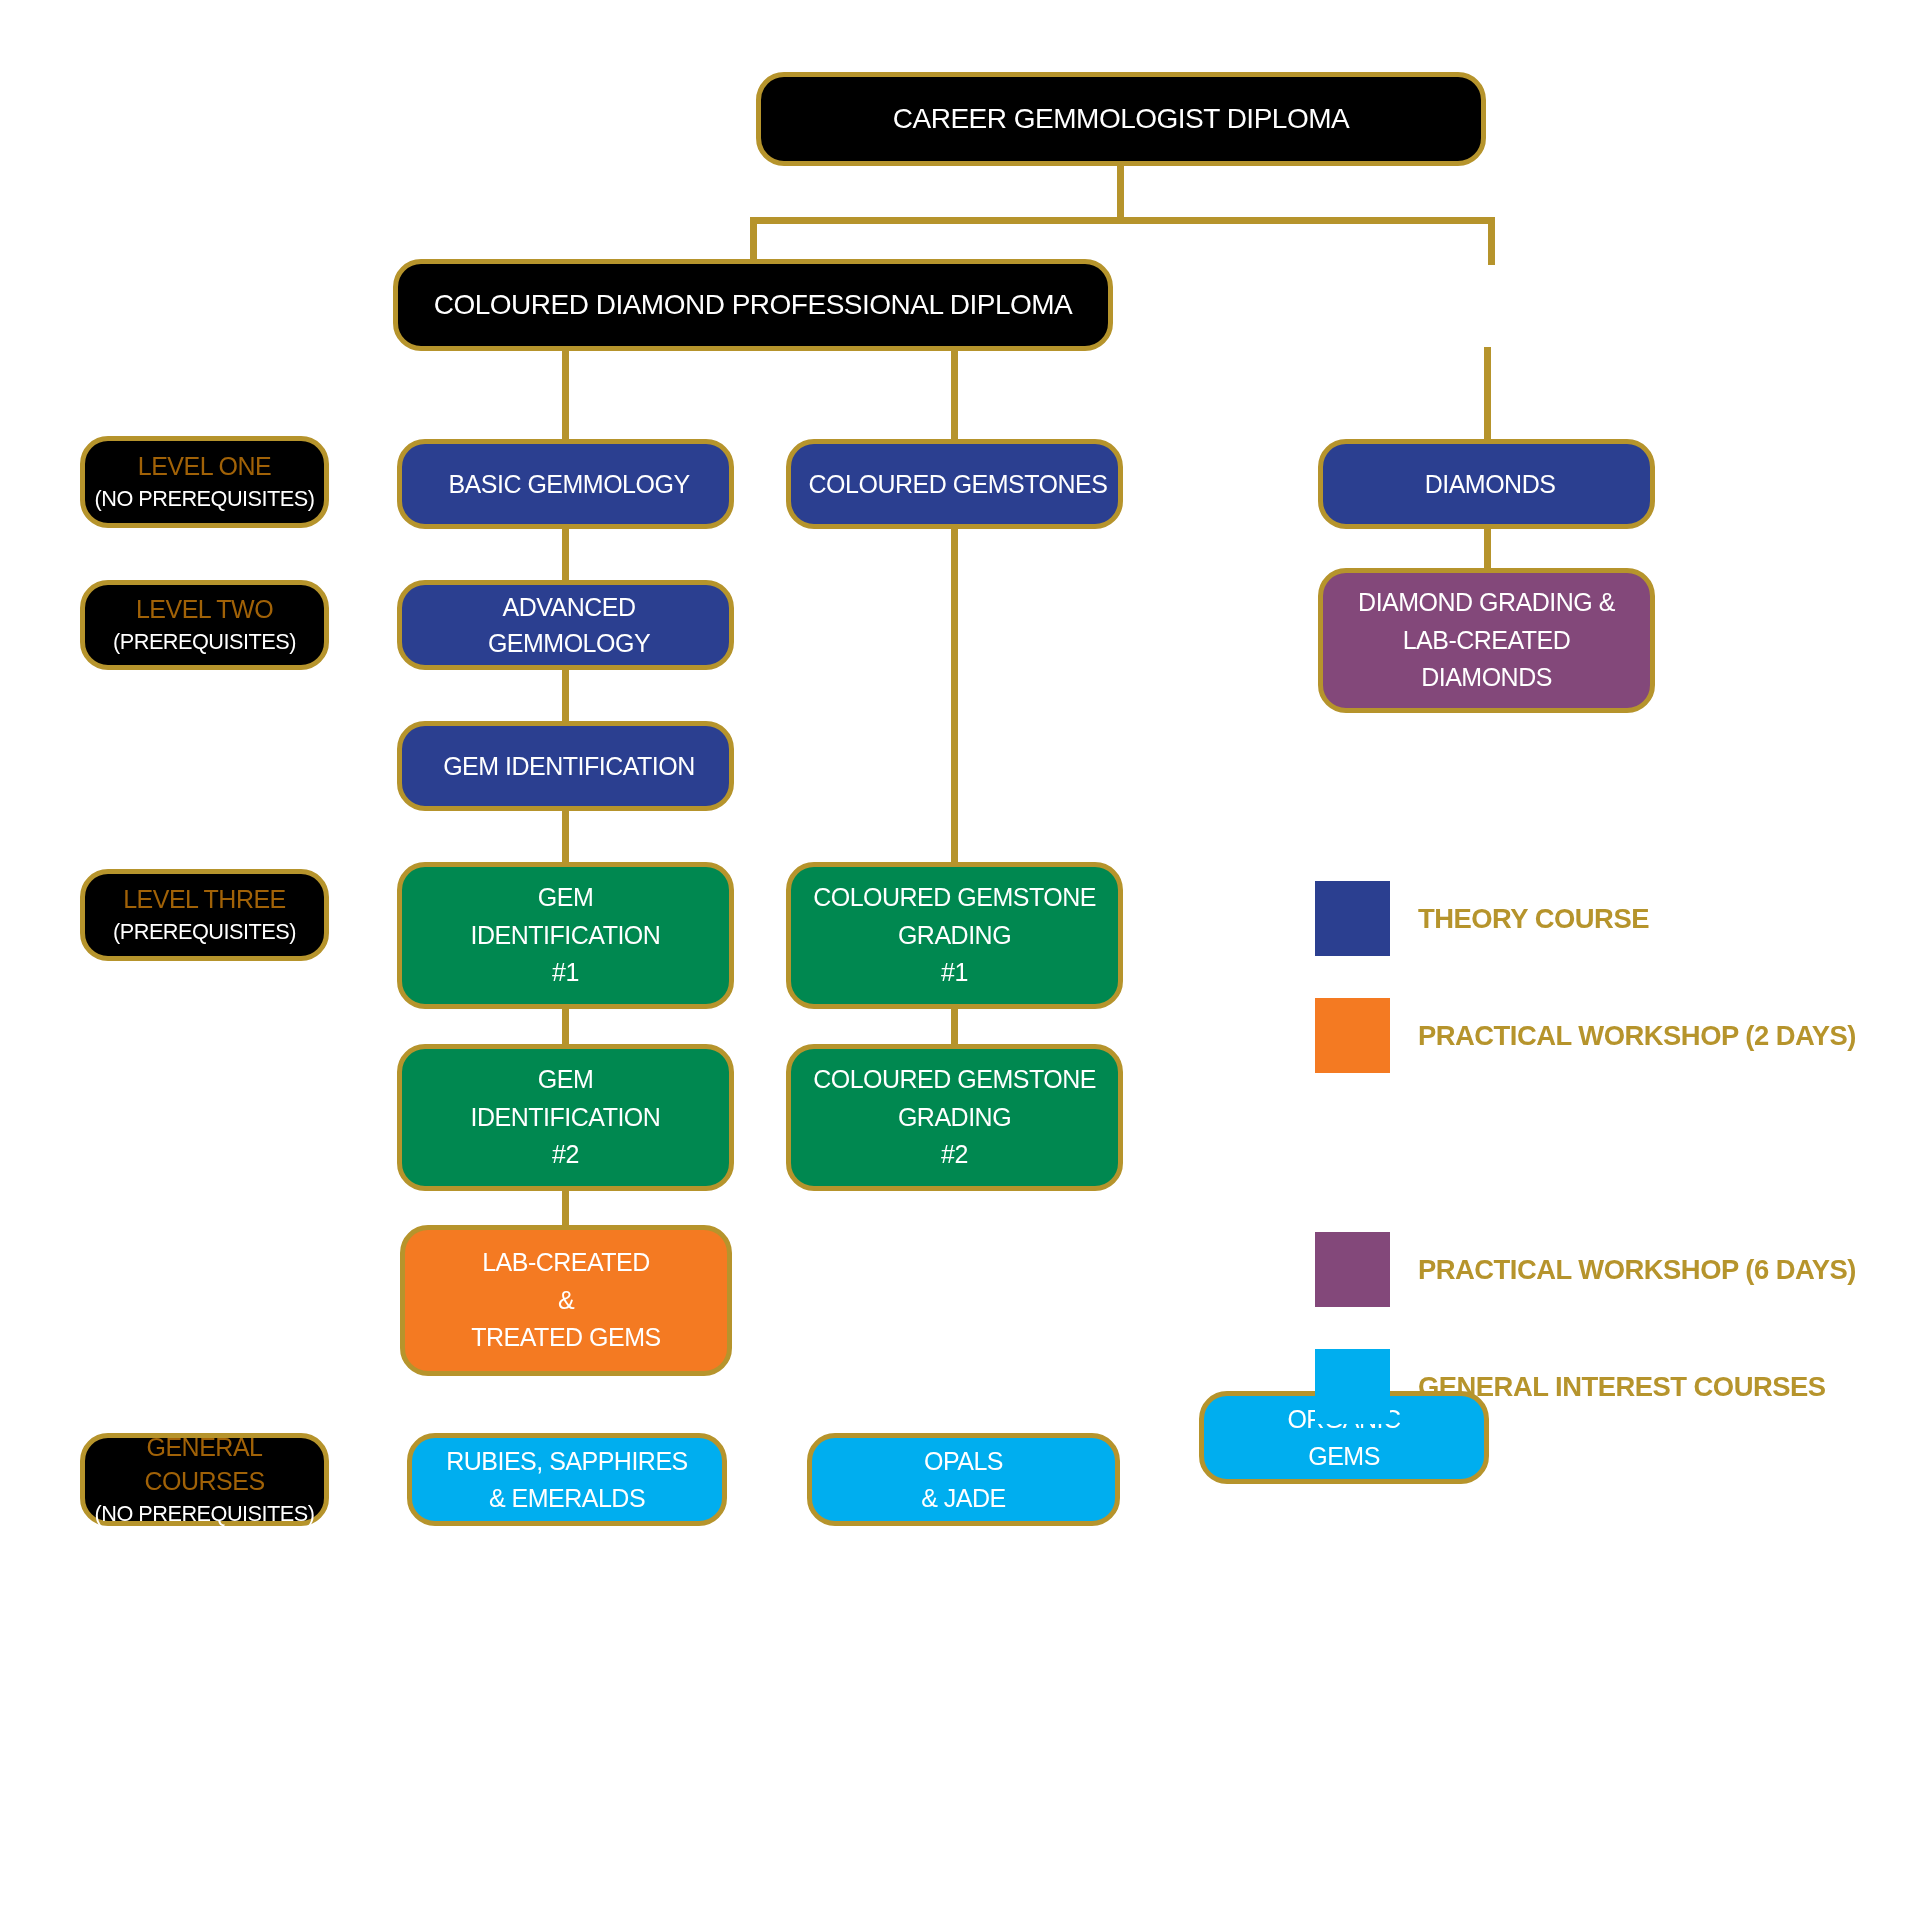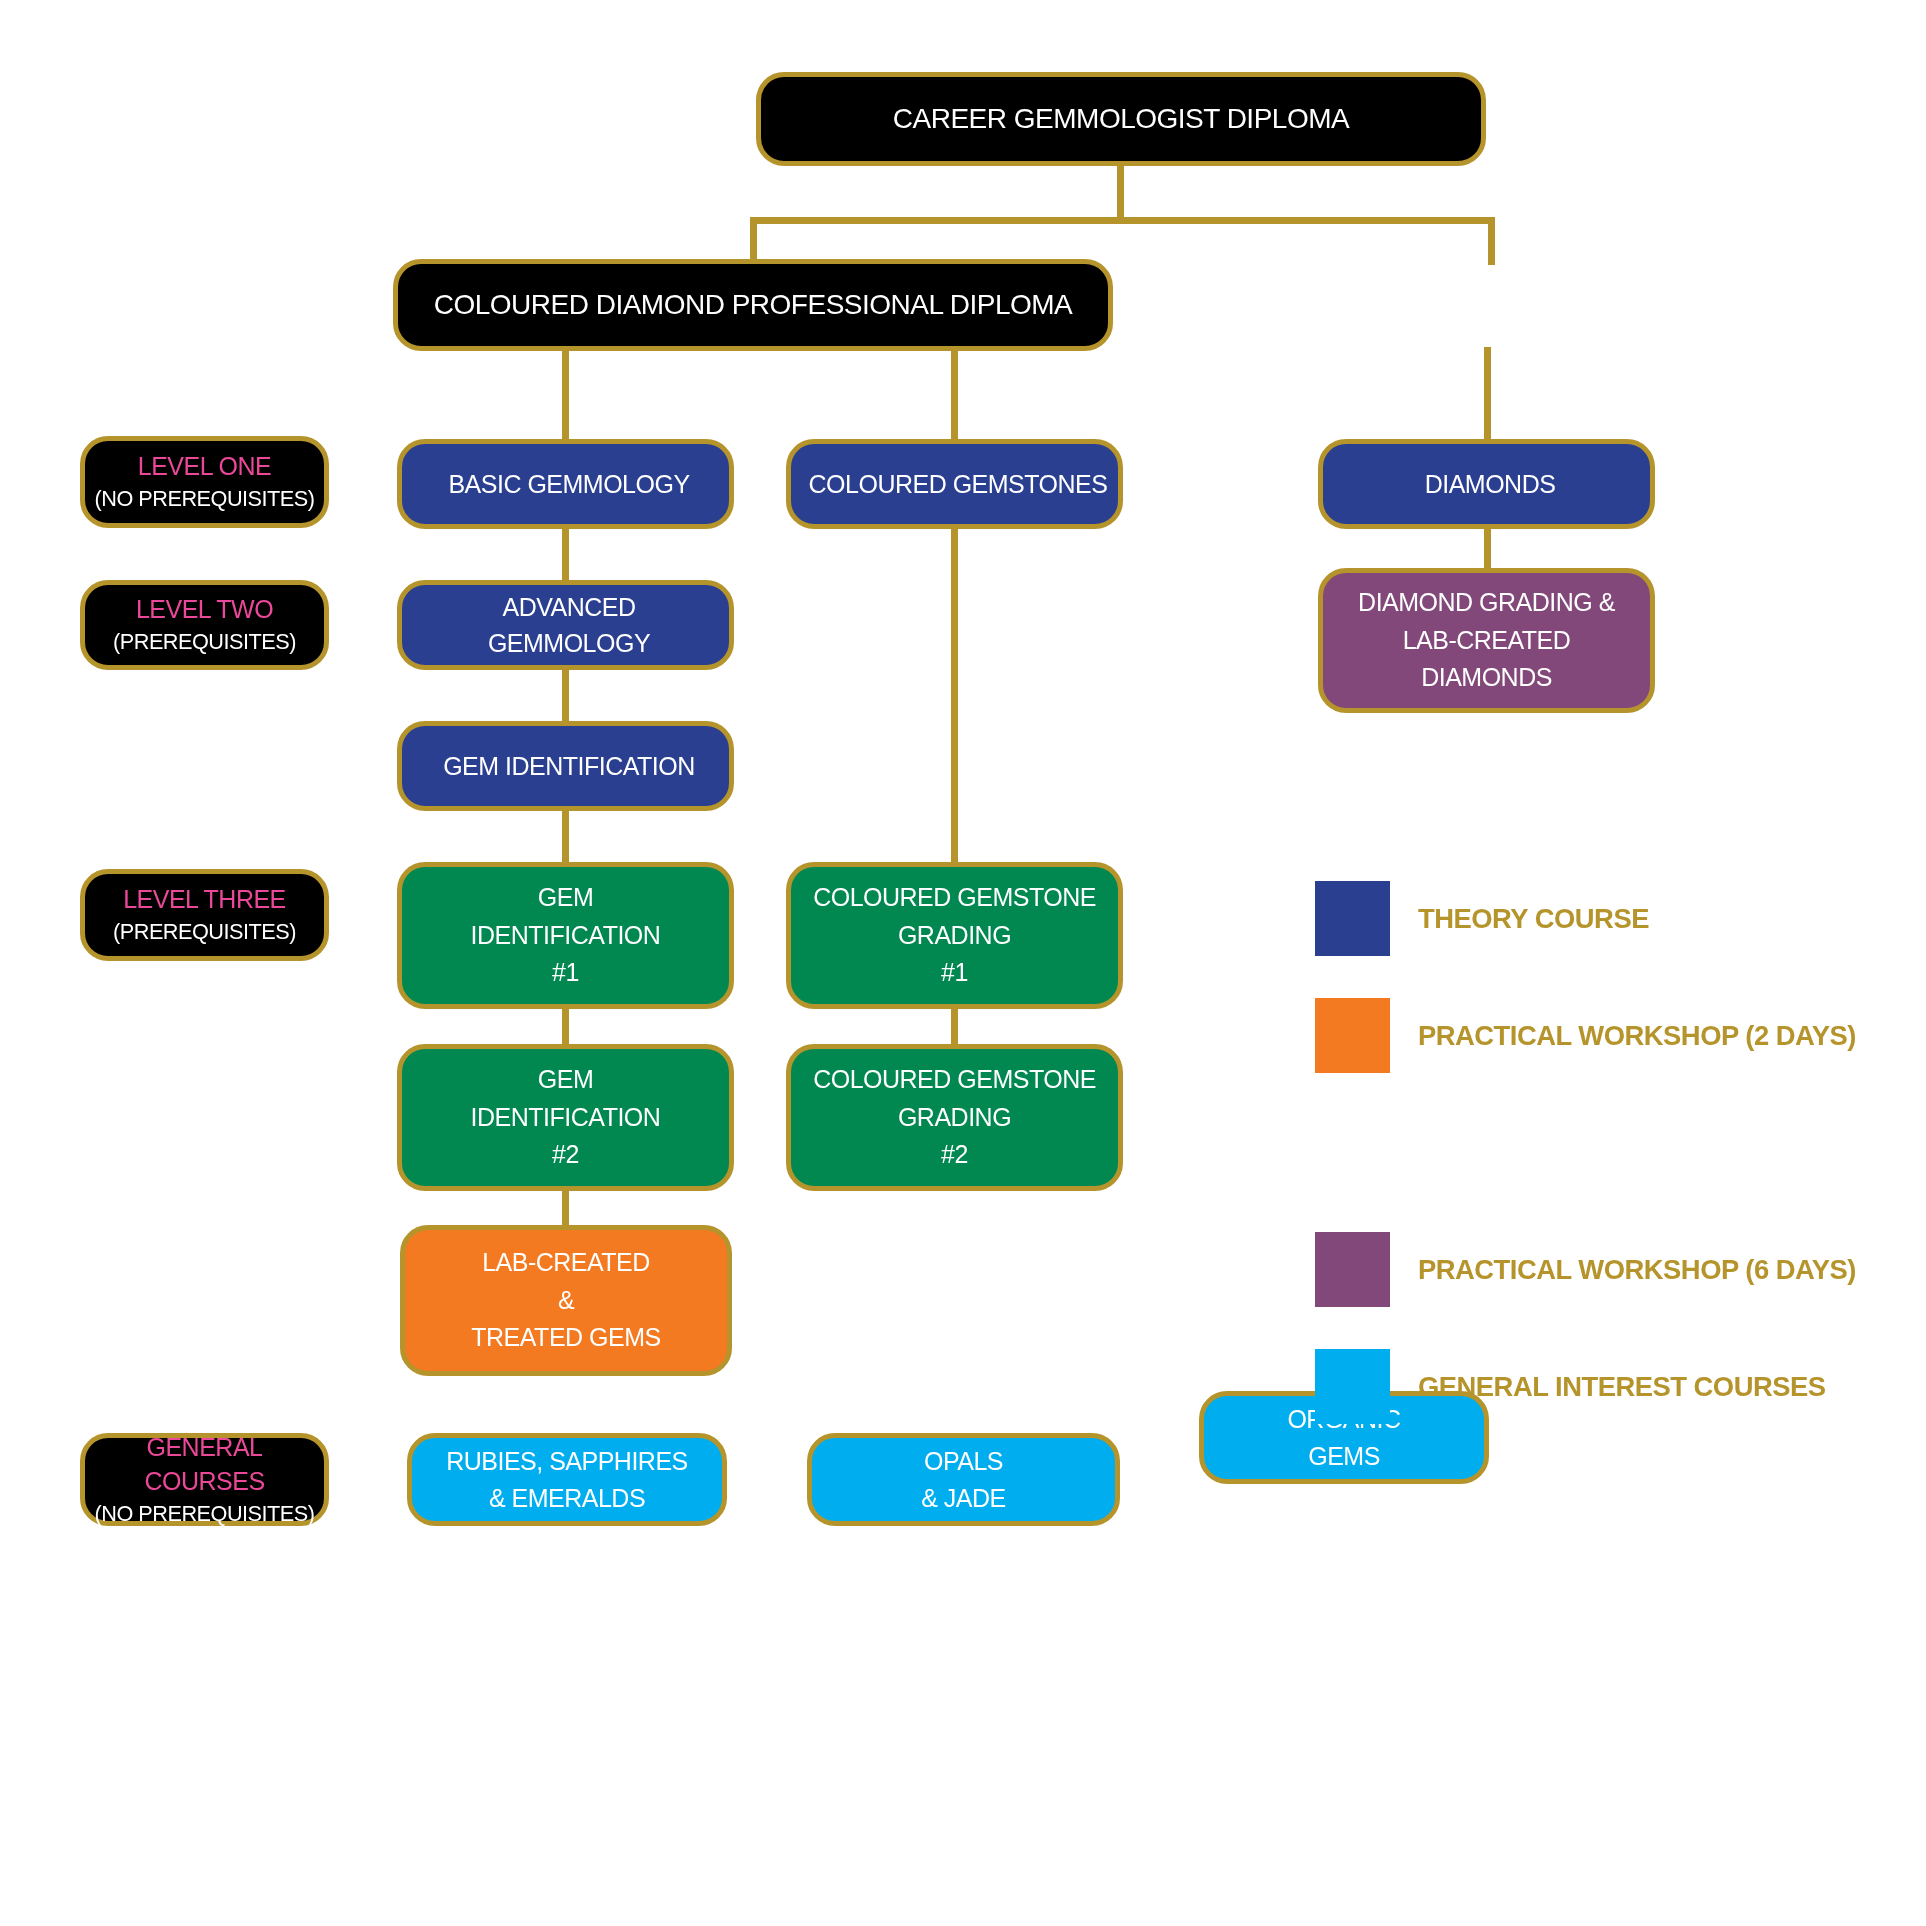--- a/index.html
+++ b/index.html
@@ -36,21 +36,21 @@
   .black{background:#000000;}
   .blue{background:#2B3F90;padding-left:7px;}
   .green{background:#008850;}
   .orange{background:#F47A22;}
   .purple{background:#83487A;}
   .cyan{background:#00AEEF;}
   .big .txt{font-size:28px;}
   .tall .txt{line-height:1.5;}
   
   .lvl{flex-direction:column;}
-  .lvl .title{color:#ec4899;font-size:25px;letter-spacing:-0.5px;line-height:1.35;}
+  .lvl .title{color:#a16207;font-size:25px;letter-spacing:-0.5px;line-height:1.35;}
   .lvl .subtitle{color:#fff;font-size:21.7px;letter-spacing:-0.5px;line-height:1.35;}
   
   .legend-row{position:absolute;display:flex;align-items:center;z-index:2;}
   .swatch{width:75px;height:75px;flex:0 0 75px;}
   .legend-label{
     margin-left:28px;
     color:#B6942C;
     font-weight:bold;
     font-size:27.4px;
     letter-spacing:-0.5px;

